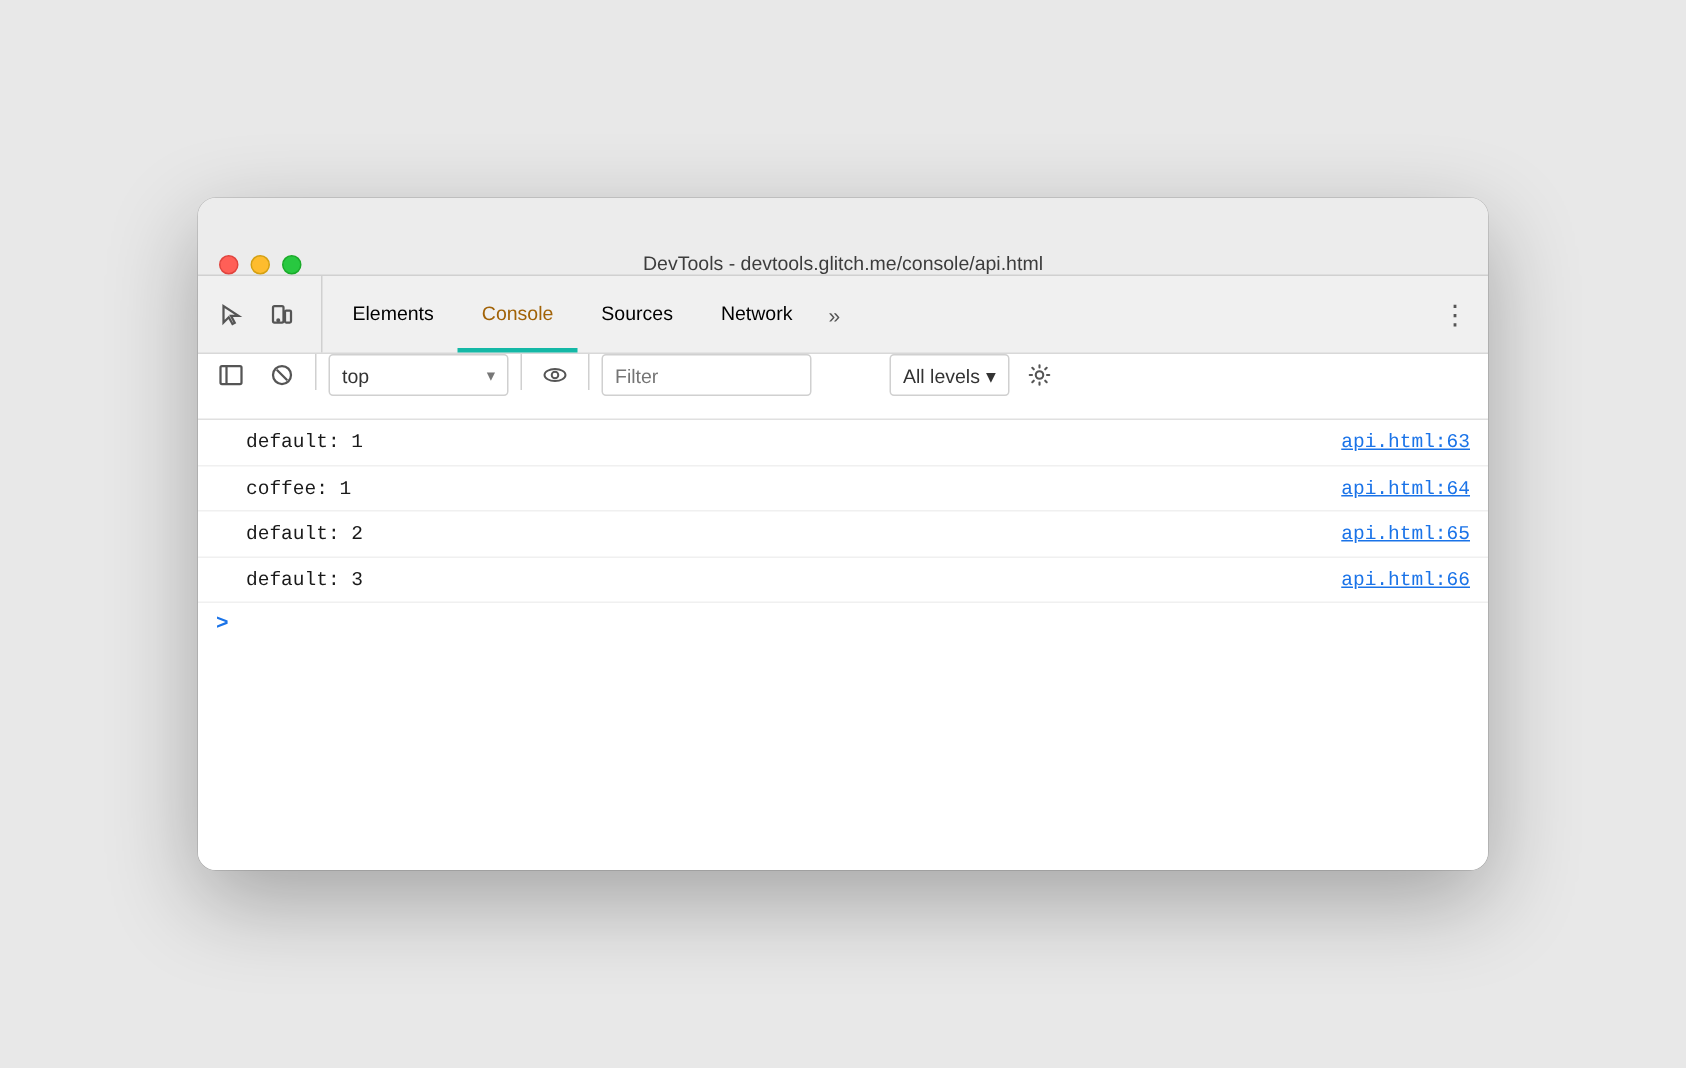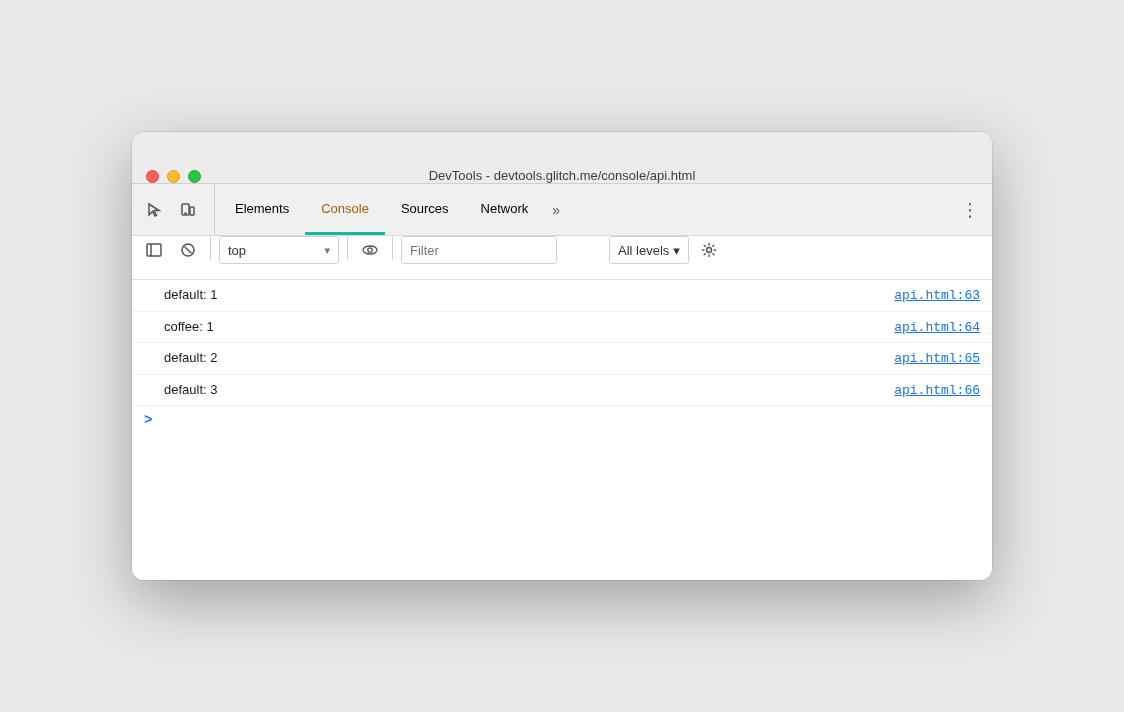--- a/index.html
+++ b/index.html
@@ -197,21 +197,21 @@
       cursor: pointer;
       color: #555;
     }
 
     .filter-input {
       border: 1px solid #d0d0d0;
       border-radius: 3px;
       padding: 3px 8px;
       font-size: 13px;
       height: 28px;
-      width: 156px;
+      width: 140px;
       outline: none;
       color: #777;
     }
 
     .levels-btn {
       display: flex;
       align-items: center;
       gap: 4px;
       padding: 3px 8px;
       border: 1px solid #d0d0d0;
@@ -249,21 +249,21 @@
       display: flex;
       align-items: baseline;
       justify-content: space-between;
       padding: 5px 12px 5px 32px;
       border-bottom: 1px solid #f0f0f0;
       line-height: 1.5;
     }
 
     .console-text {
       color: #1a1a1a;
-      font-family: Liberation Sans, sans-serif;
+      font-family: Liberation Mono, monospace;
       font-size: 13px;
     }
 
     .console-link {
       color: #1a73e8;
       text-decoration: underline;
       font-family: 'Menlo', 'Monaco', 'Courier New', monospace;
       font-size: 13px;
       cursor: pointer;
     }

